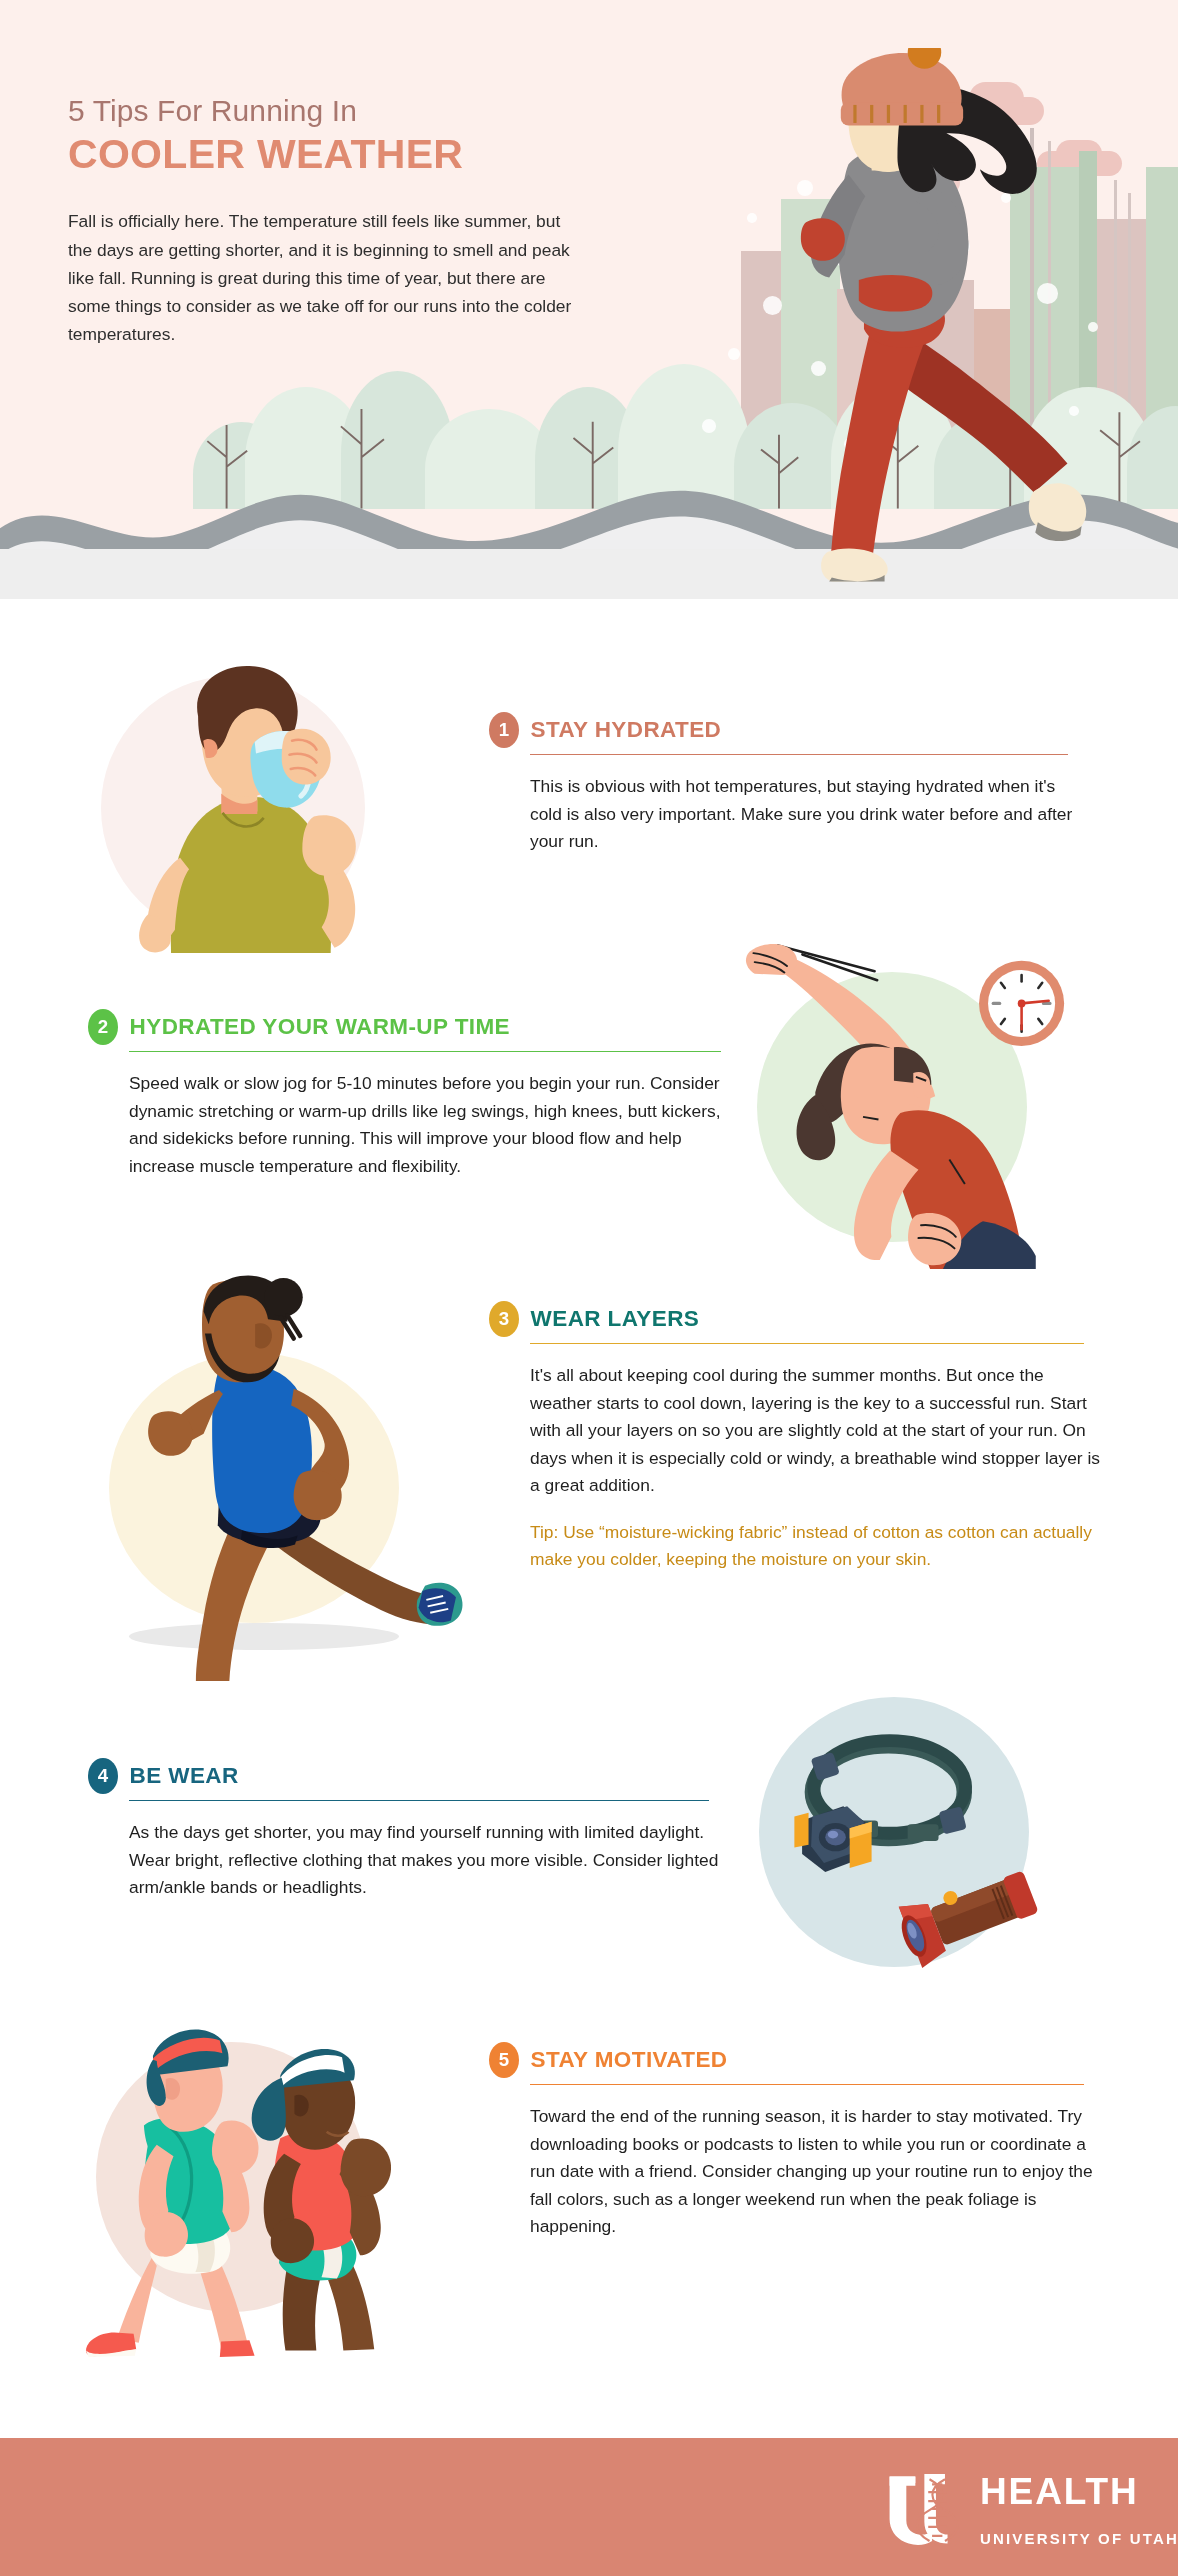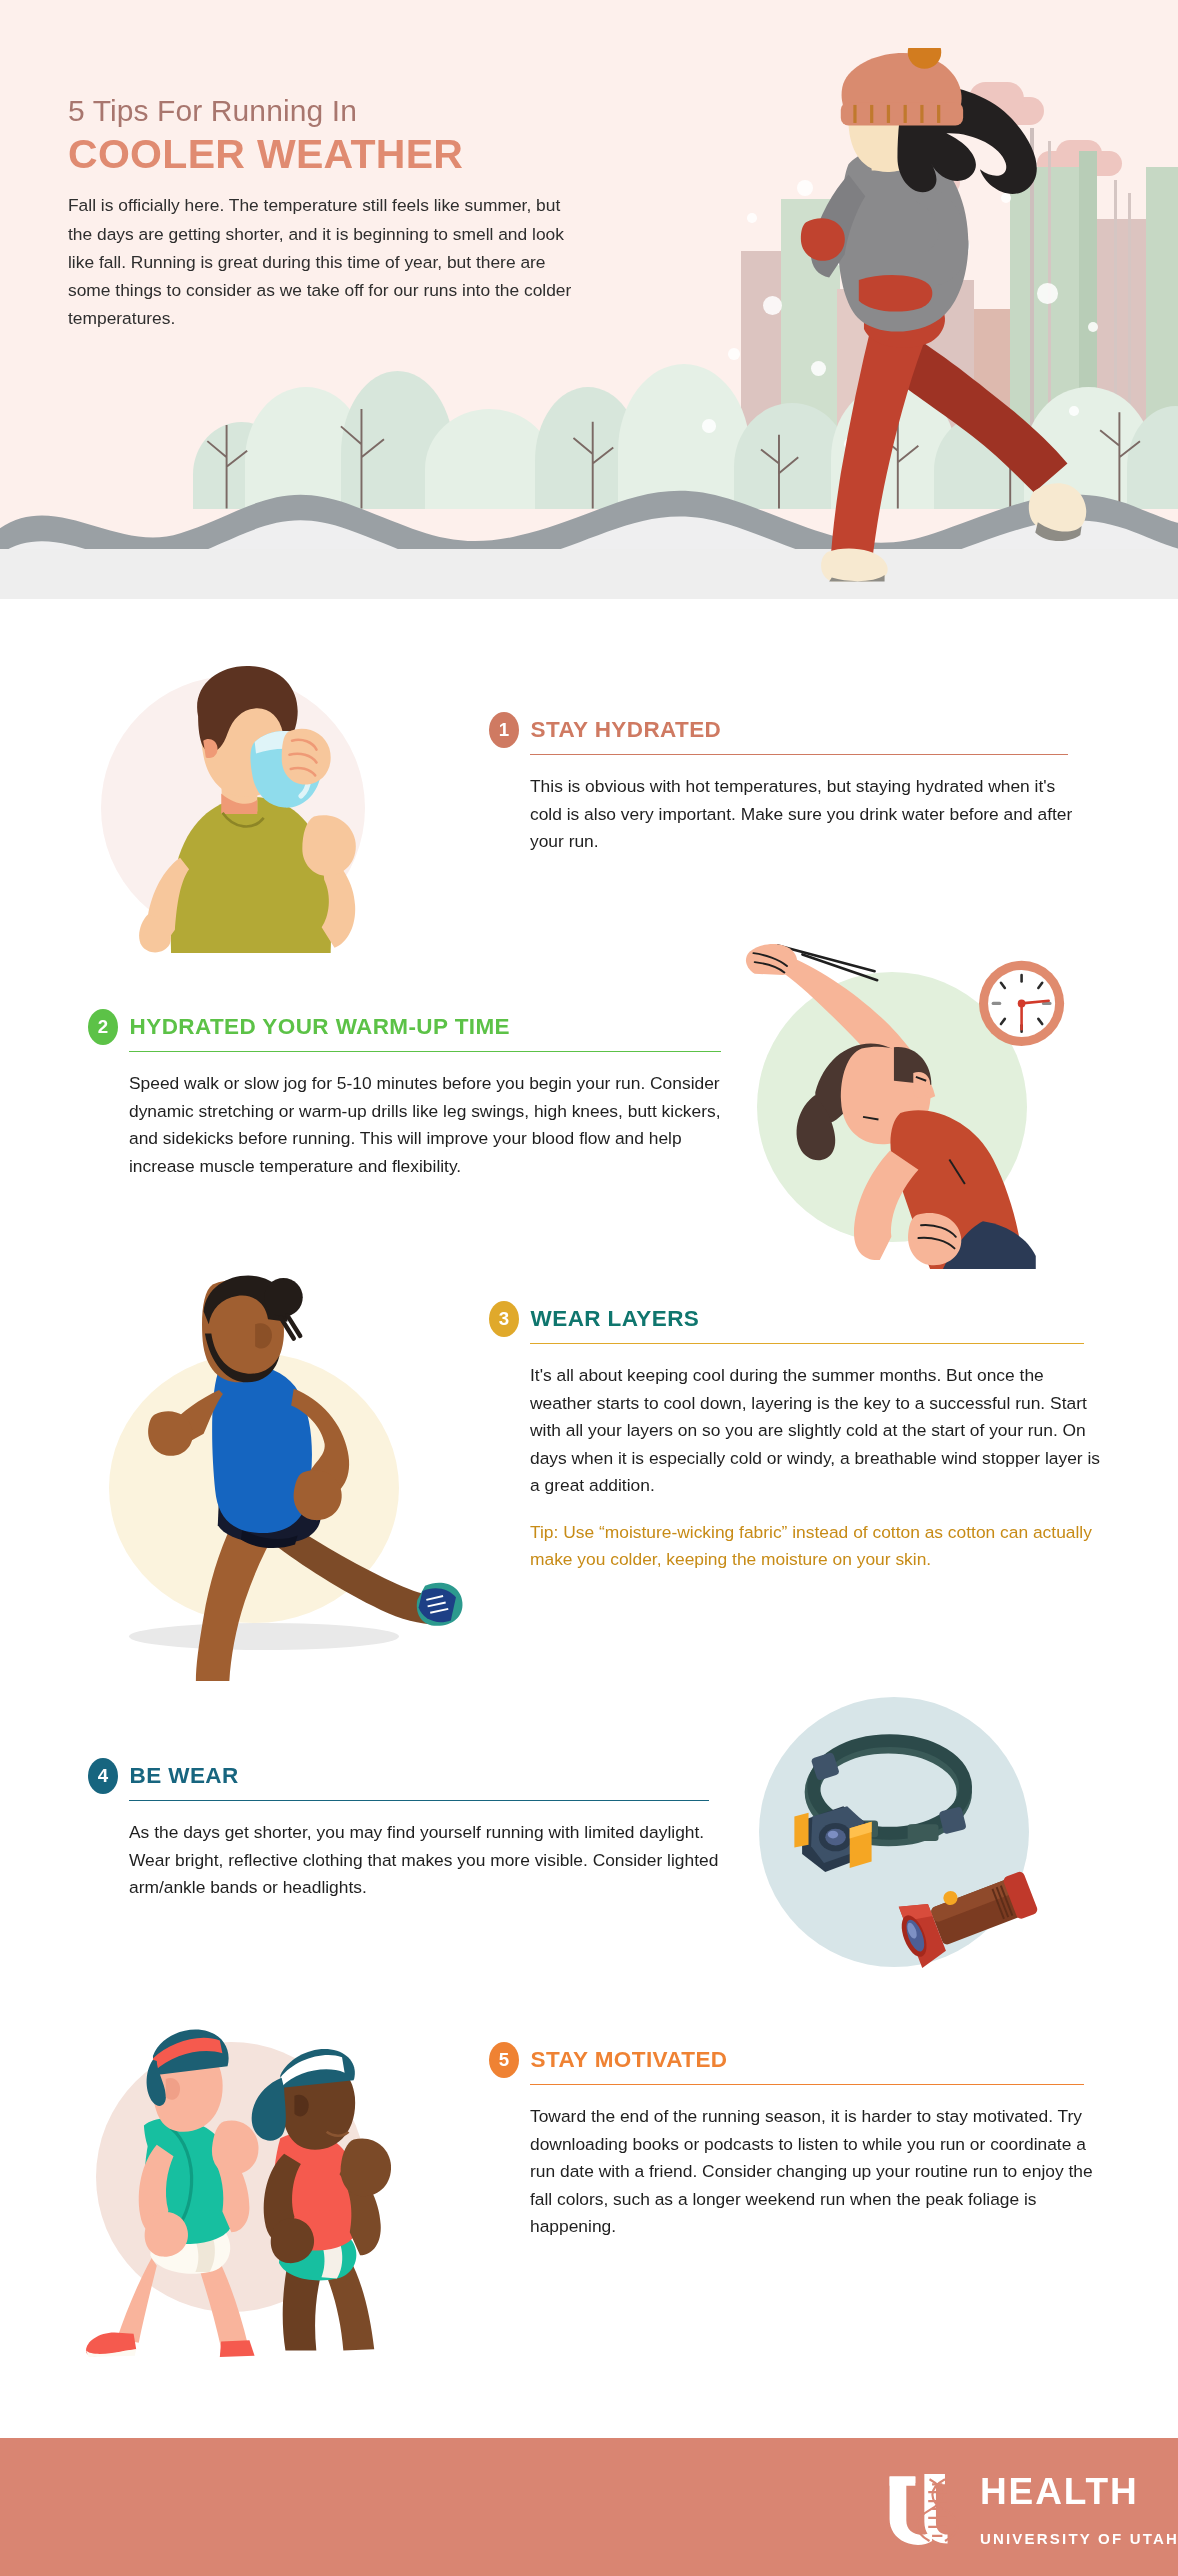--- a/index.html
+++ b/index.html
@@ -35,21 +35,21 @@
     font-weight: 400;
     line-height: 1.18;
     margin-bottom: 3.9px;
   }
   .hero-title {
     font-size: 41px;
     font-weight: 800;
     color: #e08b71;
     letter-spacing: 0.3px;
     line-height: 1.1;
-    margin-bottom: 14px;
+    margin-bottom: 30px;
   }
   .hero-body {
     font-size: 17.4px;
     color: #2e2e2e;
     line-height: 1.62;
     width: 509px;
     font-weight: 400;
   }
 
   
@@ -217,21 +217,21 @@
 
   <svg class="ground-wave" viewBox="0 0 1830 230" preserveAspectRatio="none">
     <path d="M0 120 C90 60 180 160 280 128 C380 96 430 42 540 82 C650 122 700 160 820 128 C940 96 1010 36 1130 74 C1250 112 1330 170 1450 128 C1570 86 1650 42 1760 86 C1800 102 1820 110 1830 112 L1830 230 L0 230 Z" fill="#9aa0a4"></path>
     <path d="M0 160 C90 100 180 200 280 168 C380 136 430 82 540 122 C650 162 700 200 820 168 C940 136 1010 76 1130 114 C1250 152 1330 210 1450 168 C1570 126 1650 82 1760 126 C1800 142 1820 150 1830 152 L1830 230 L0 230 Z" fill="#efeff0"></path>
   </svg>
   <div class="hero-bottom-strip"></div>
 
   <div class="hero-inner">
     <div class="hero-kicker">5 Tips For Running In</div>
     <h1 class="hero-title">COOLER WEATHER</h1>
-    <p class="hero-body">Fall is officially here. The temperature still feels like summer, but the days are getting shorter, and it is beginning to smell and look like fall. Running is great during this time of year, but there are some things to consider as we take off for our runs into the colder temperatures.</p>
+    <p class="hero-body">Fall is officially here. The temperature still feels like summer, but the days are getting shorter, and it is beginning to smell and peak like fall. Running is great during this time of year, but there are some things to consider as we take off for our runs into the colder temperatures.</p>
   </div>
 </section>
 
 <section class="tips" style="height:1832px;">
 
   <div class="tip">
     <div class="tip-art" style="left:95px;top:58px;width:322px;height:296px;">
       <div class="art-circle" style="left:6.4px;top:19.3px;width:264px;height:264px;background:#faf0ee;"></div>
       <svg viewBox="0 0 500 460" width="322" height="296" style="position:absolute;left:0;top:0;">
 

